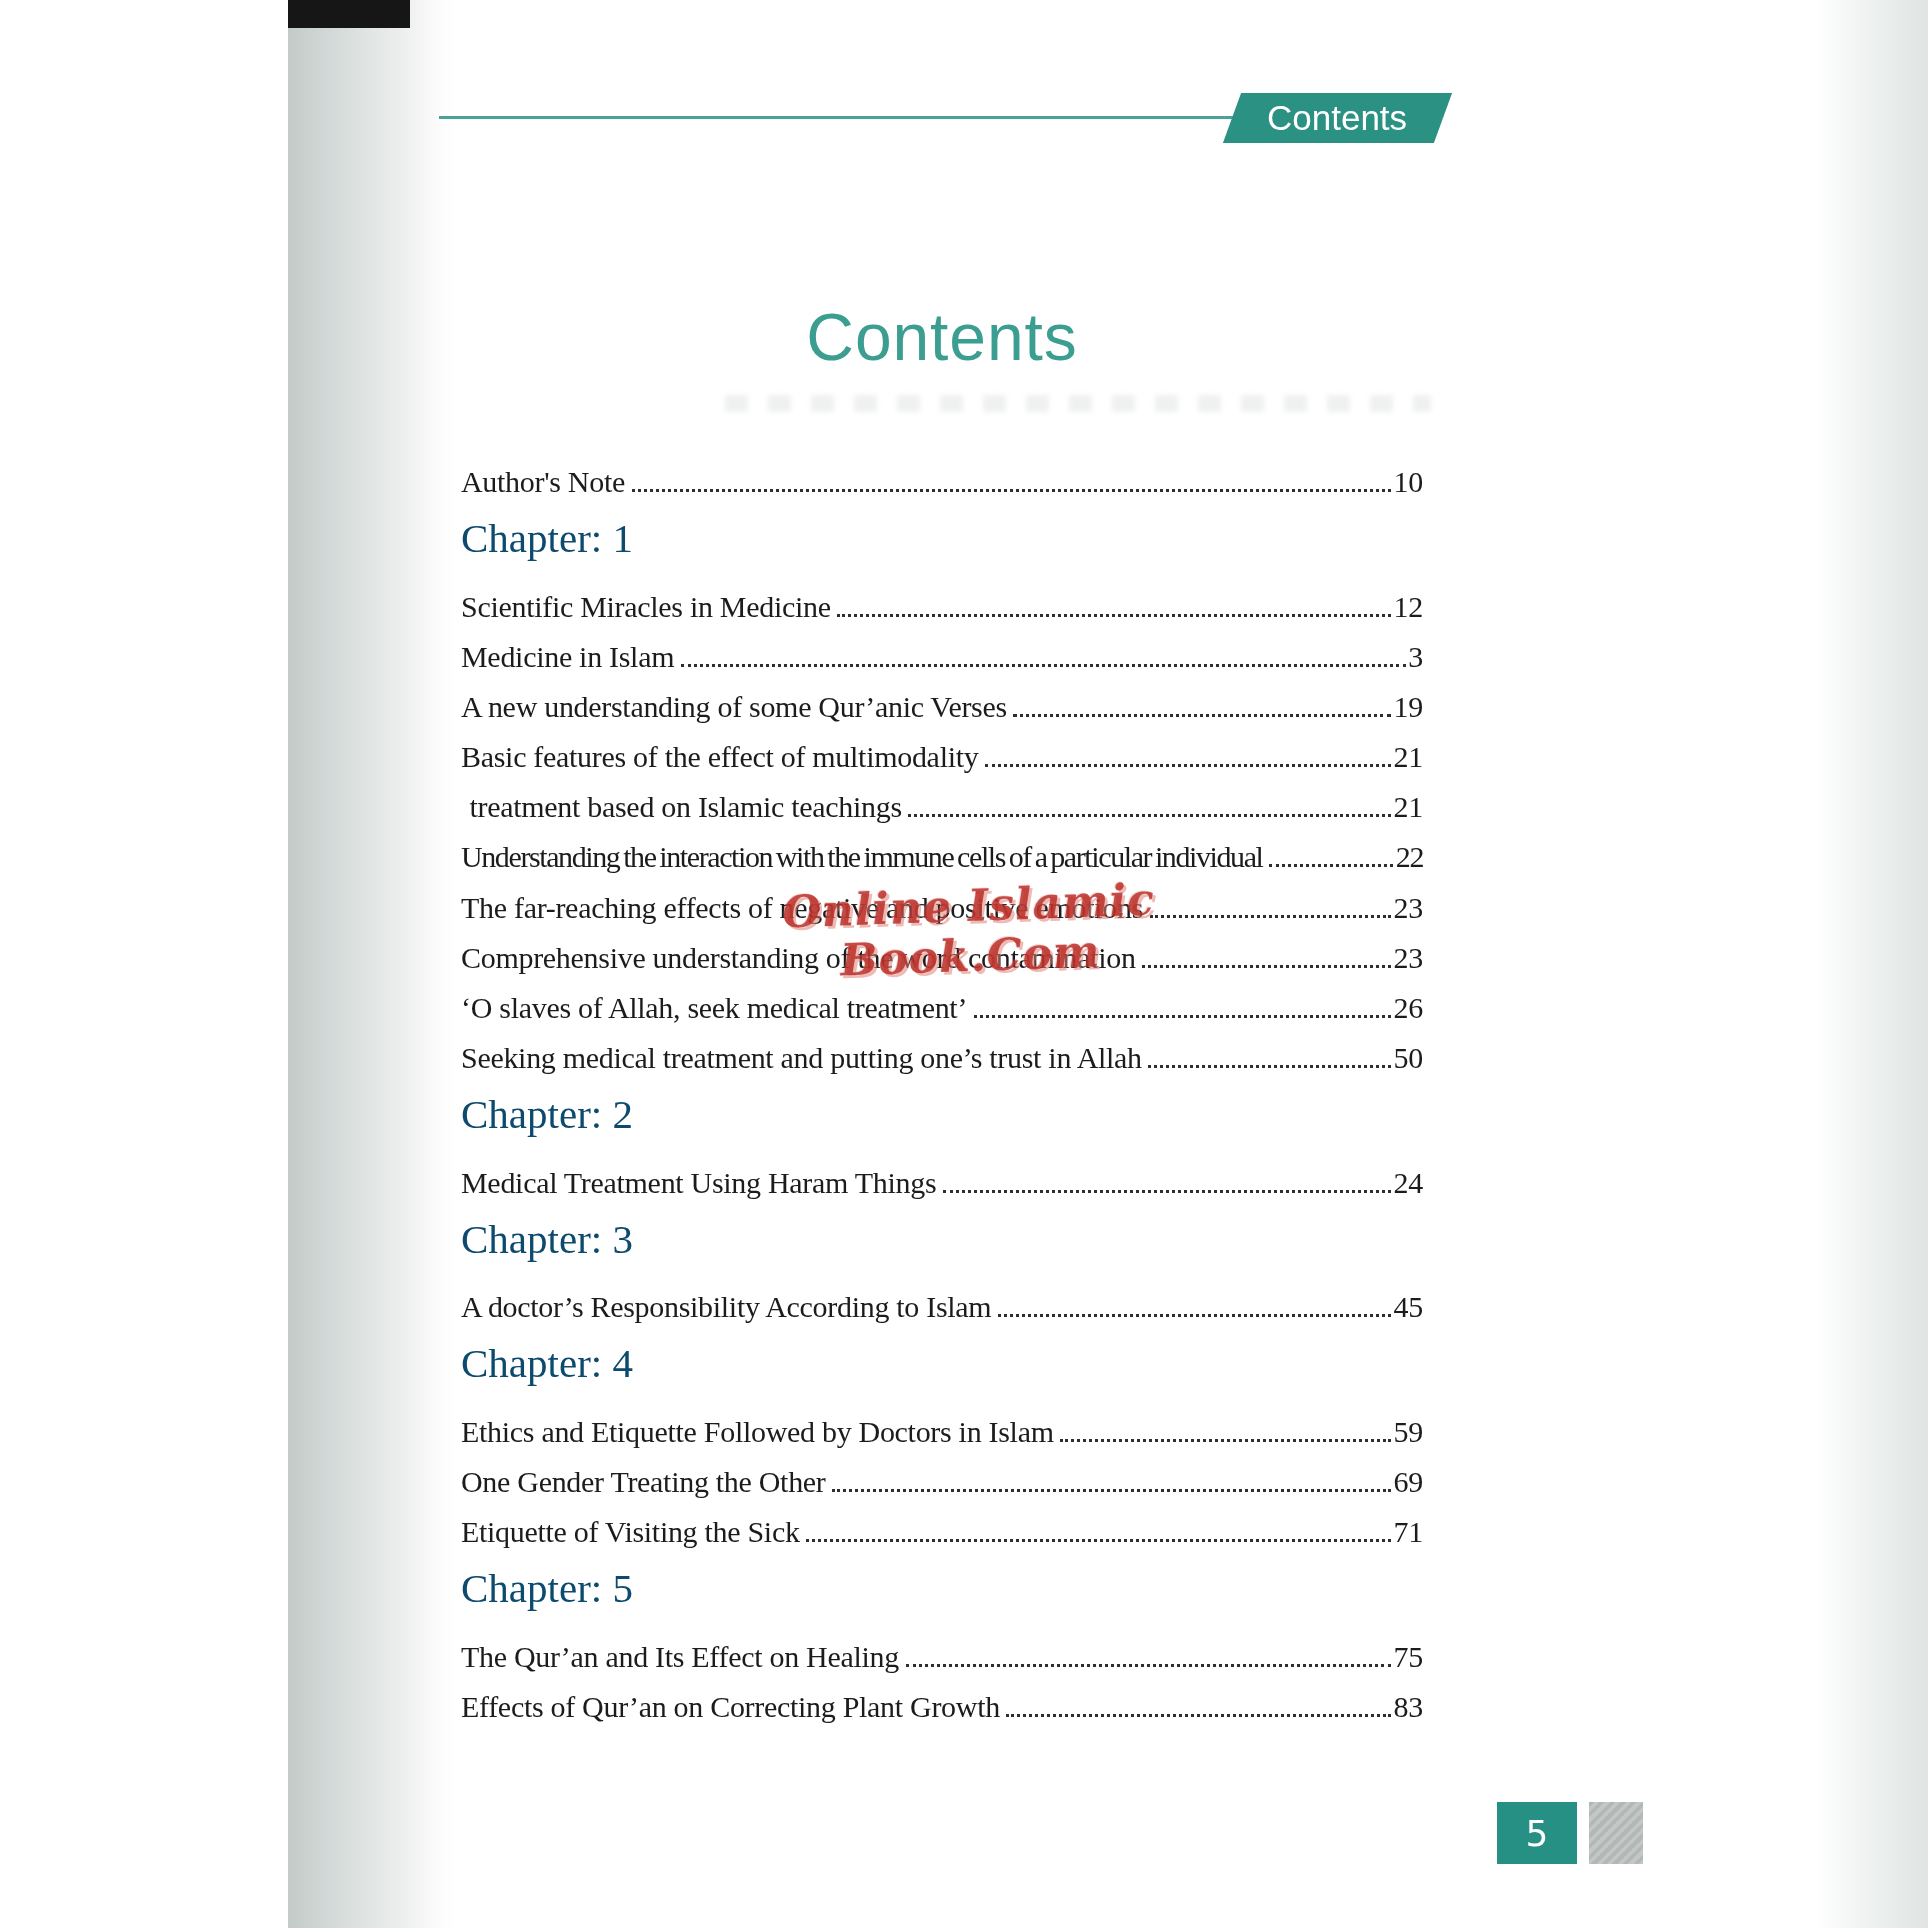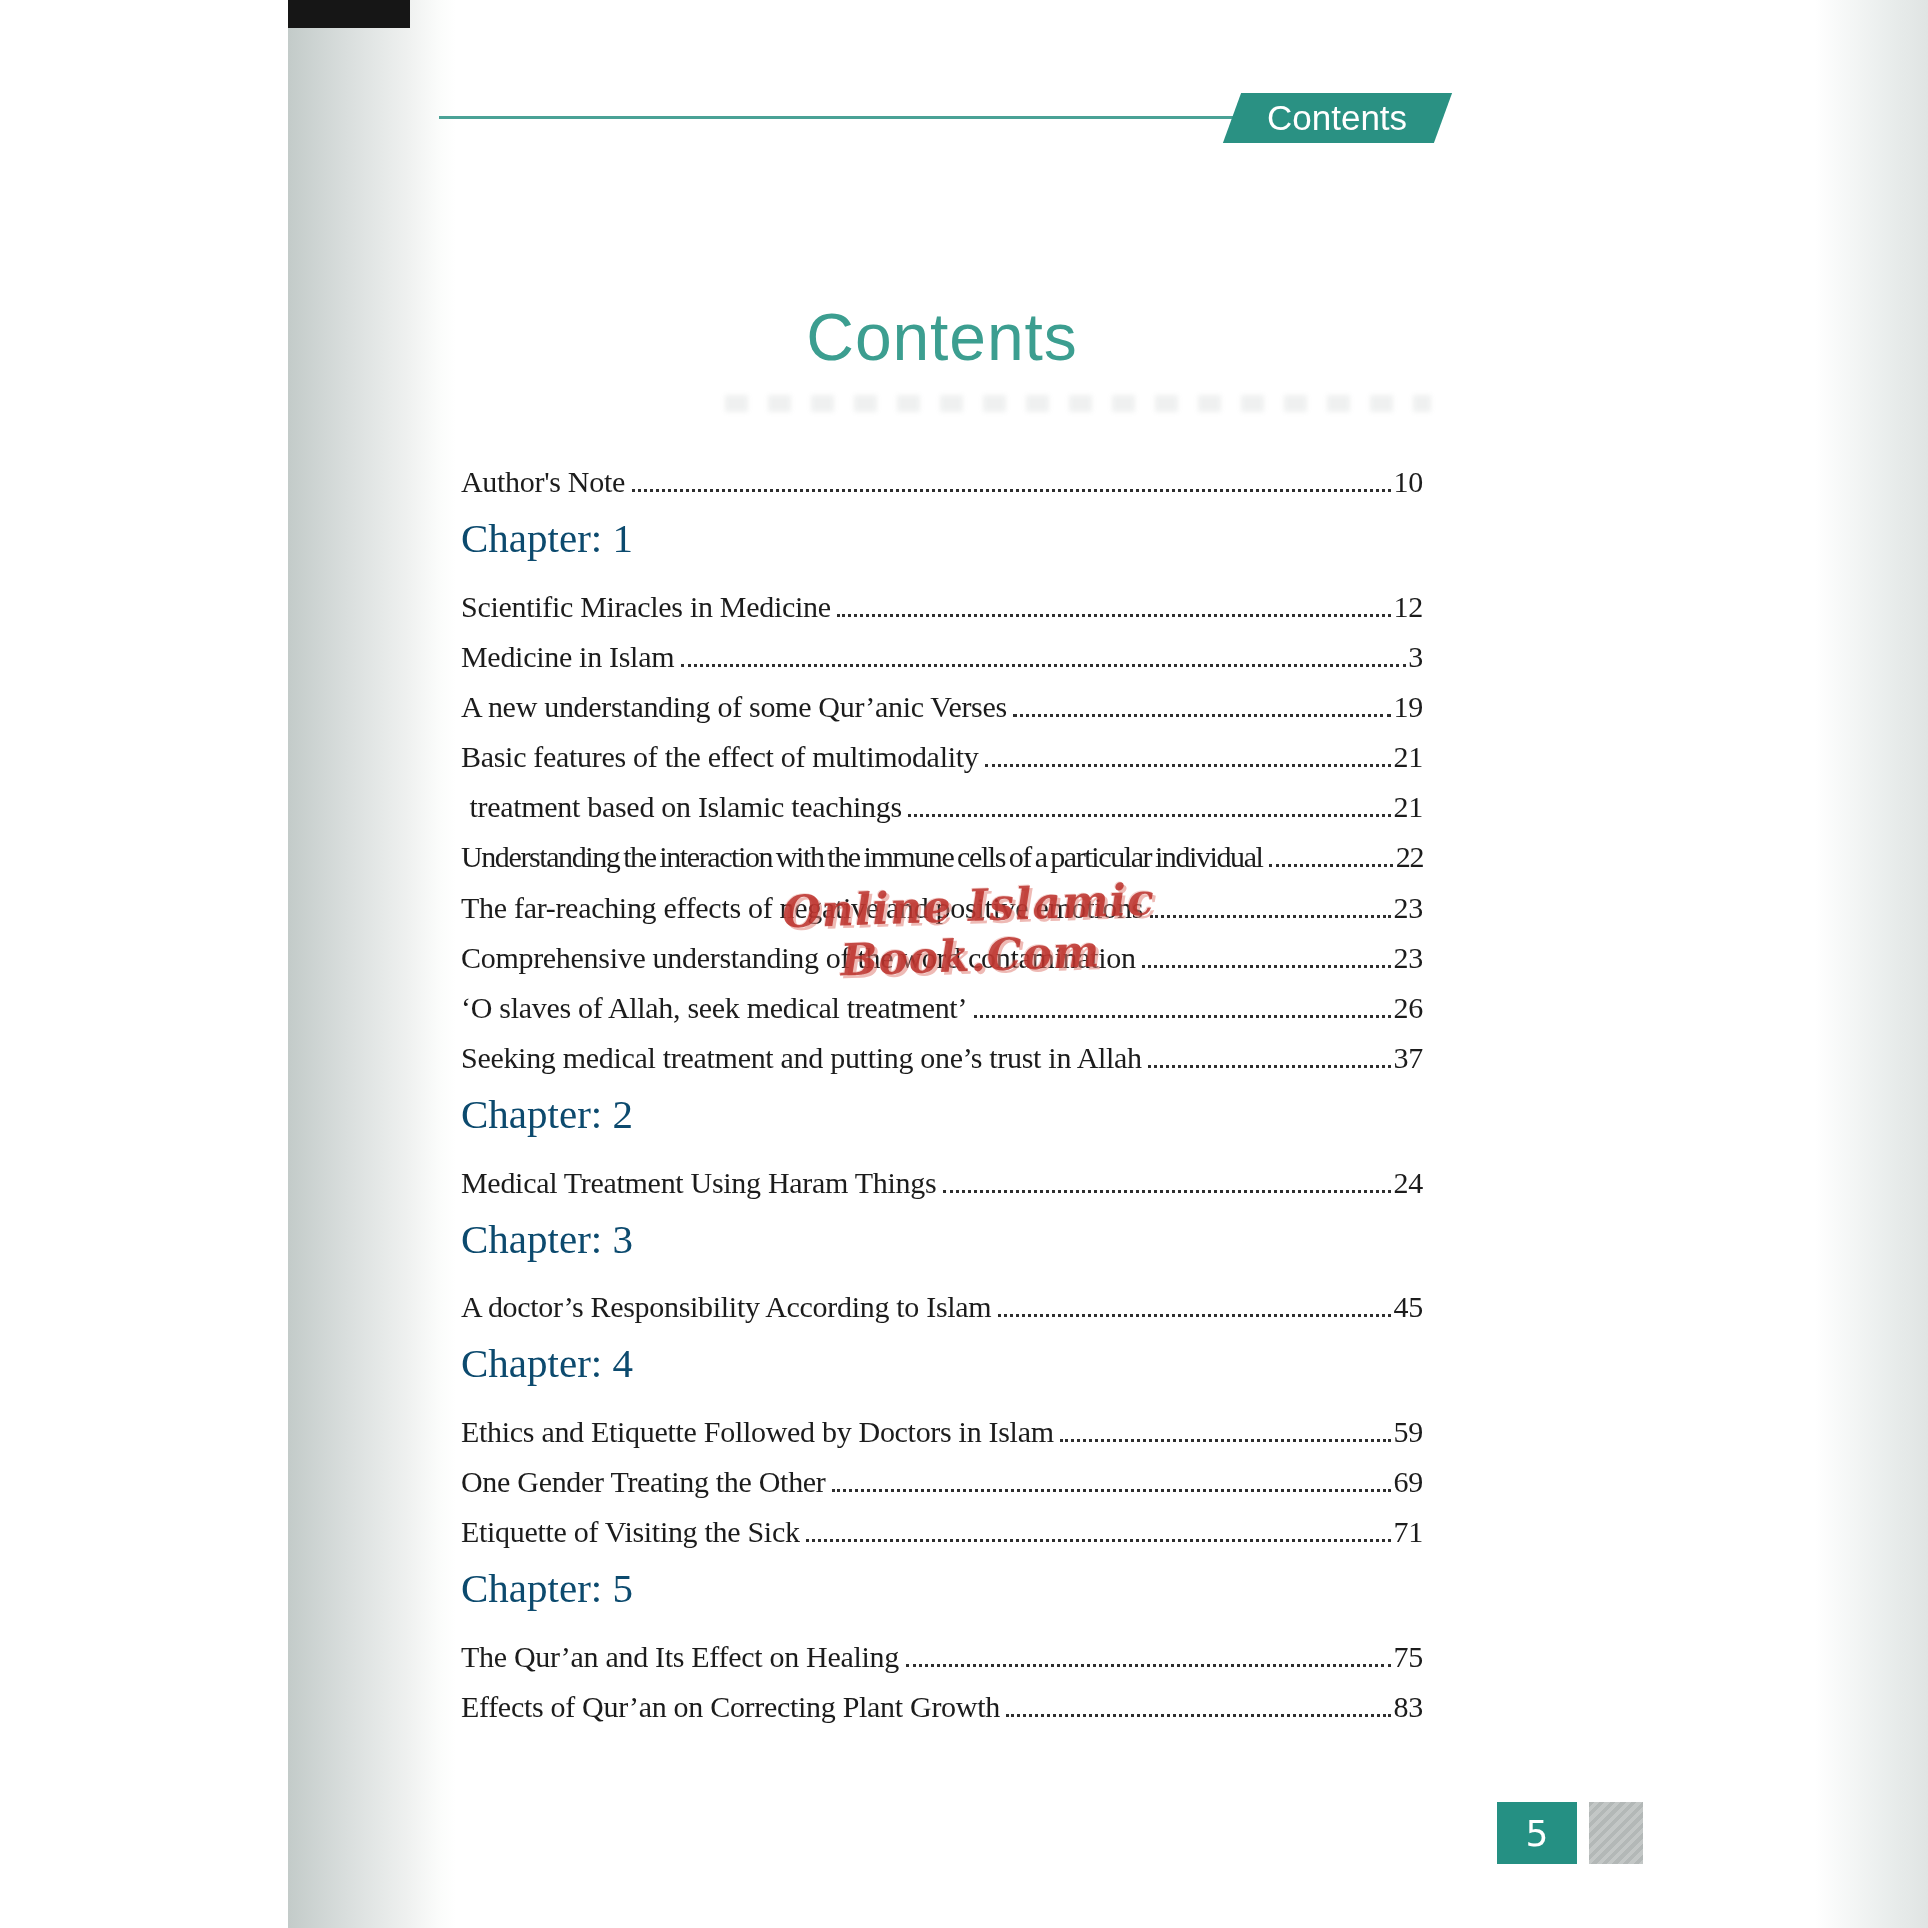--- a/index.html
+++ b/index.html
@@ -162,21 +162,21 @@
       <span class="pg">23</span>
     </div>
     <div class="row">
       <span class="lbl">‘O slaves of Allah, seek medical treatment’</span>
       <span class="dots"></span>
       <span class="pg">26</span>
     </div>
     <div class="row">
       <span class="lbl">Seeking medical treatment and putting one’s trust in Allah</span>
       <span class="dots"></span>
-      <span class="pg">37</span>
+      <span class="pg">50</span>
     </div>
 
     <h2 class="chapter">Chapter: 2</h2>
 
     <div class="row">
       <span class="lbl">Medical Treatment Using Haram Things</span>
       <span class="dots"></span>
       <span class="pg">24</span>
     </div>
 

